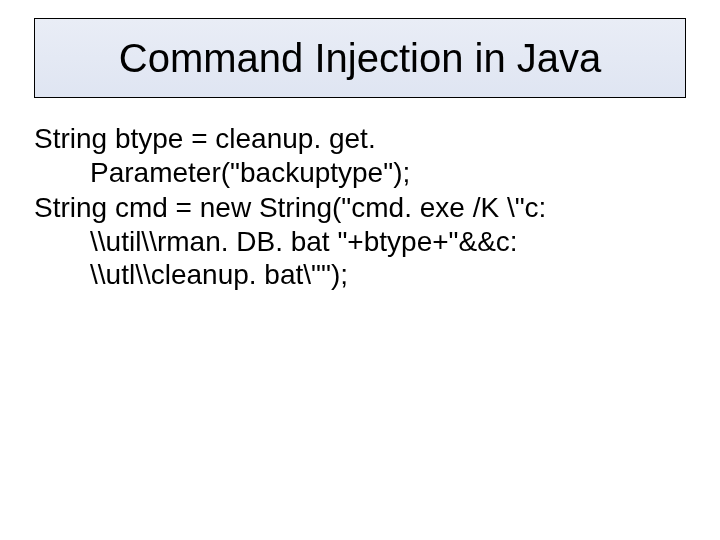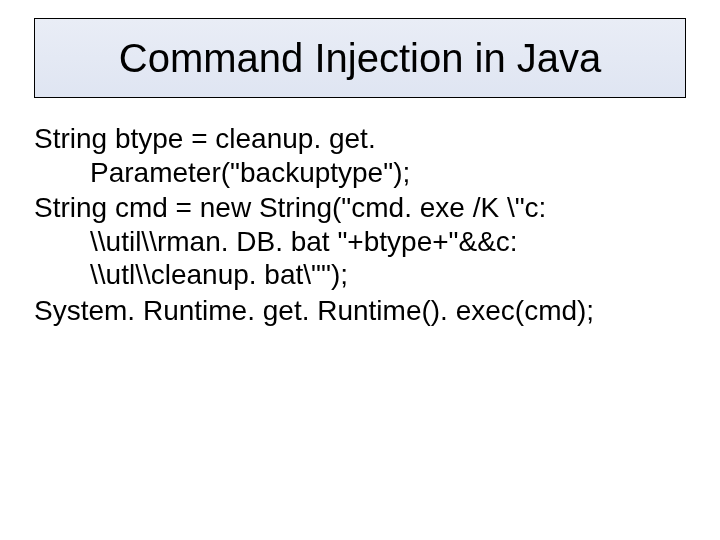--- a/index.html
+++ b/index.html
@@ -56,15 +56,14 @@
 </head>
 <body>
 
 <div class="slide">
   <div class="title-box">
     <h1>Command Injection in Java</h1>
   </div>
   <div class="body-area">
     <p class="code-para">String btype = cleanup. get. Parameter("backuptype");</p>
     <p class="code-para">String cmd = new String("cmd. exe /K \"c: \\util\\rman. DB. bat "+btype+"&amp;&amp;c: \\utl\\cleanup. bat\"");</p>
-    <p class="code-para">System. Runtime. get. Runtime(). exec(cmd);</p>
   </div>
 </div>
 
 </body></html>

